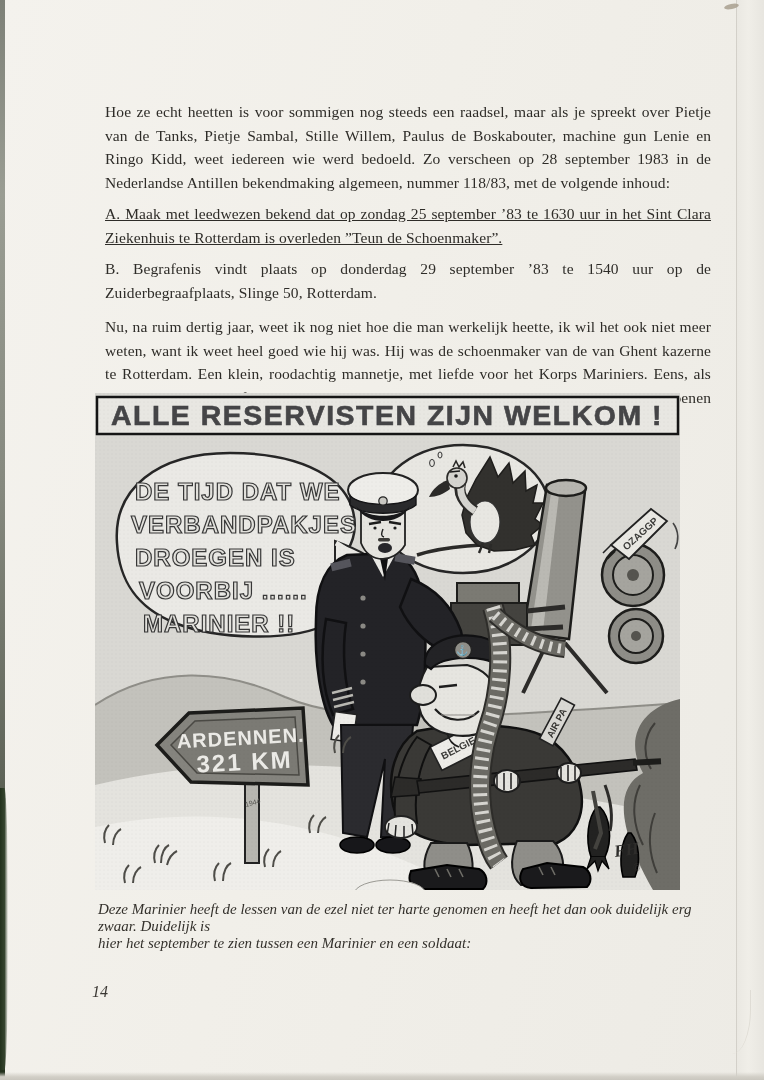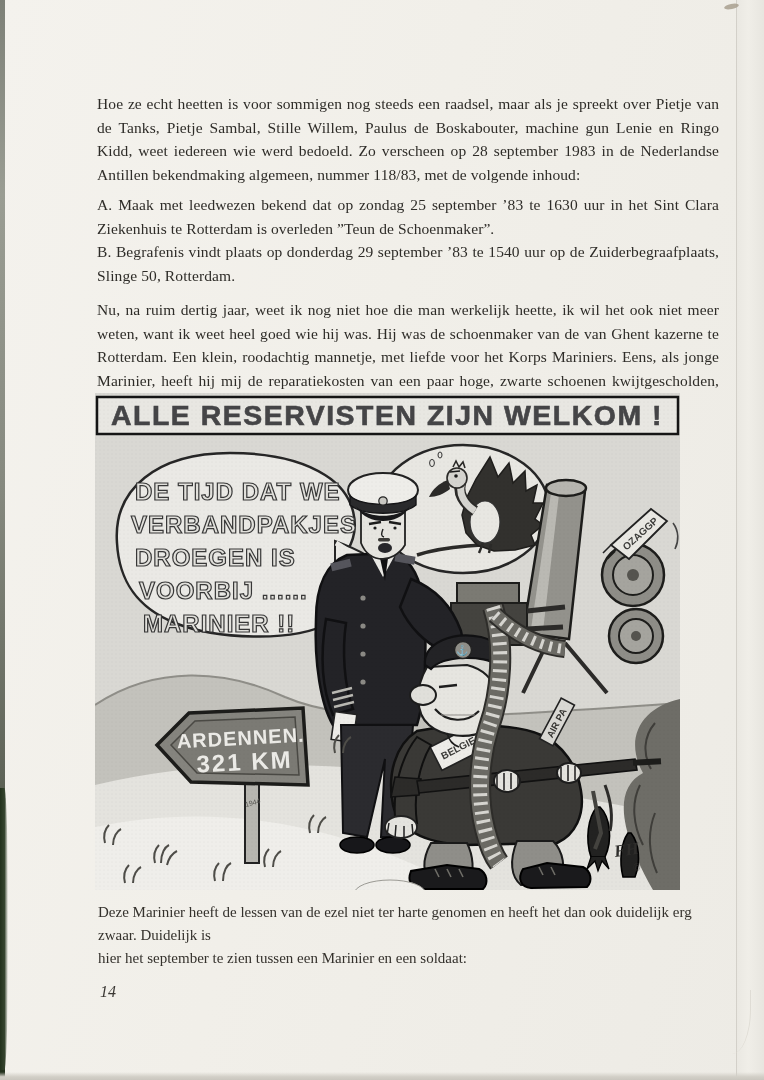--- a/index.html
+++ b/index.html
@@ -17,30 +17,30 @@
               background:linear-gradient(90deg,#eae8e2 0%,#f0eee8 40%,#e7e5df 100%);}
   .edge-bottom{position:absolute;left:0;bottom:0;width:764px;height:8px;
                background:linear-gradient(180deg,rgba(214,211,203,0),#d2cfc7 60%,#c9c6be);}
   .speck{position:absolute;left:724px;top:4px;width:15px;height:5px;background:#a89f8e;
          border-radius:50%;transform:rotate(-12deg);opacity:.85;}
   .curl-mark{position:absolute;left:724px;top:990px;width:26px;height:64px;
              border-right:1px solid #dcd9d1;border-radius:0 0 70% 0;opacity:.8;}
   
   .bodytext{position:absolute;left:97px;top:92px;width:622px;font-size:15.5px;
             line-height:23.5px;text-align:justify;letter-spacing:.1px;}
-  .bodytext .para{margin:0;}
-  .bodytext .gap-a{margin-top:7px;}
+  .bodytext .para{margin:8px;}
+  .bodytext .gap-a{margin-top:7px;text-decoration:underline;}
   .bodytext .gap-b{margin-top:11px;}
   
   .cartoon{position:absolute;left:95px;top:393px;width:585px;height:497px;}
   .cartoon svg{display:block;}
   
   .caption{position:absolute;left:98px;top:901px;width:612px;font-size:15px;
-           line-height:23px;color:#34312c;}
-  .pagenum{position:absolute;left:100px;top:983px;font-size:16px;font-style:italic;color:#3a3733;}
+           line-height:17px;font-style:italic;color:#34312c;}
+  .pagenum{position:absolute;left:92px;top:983px;font-size:16px;font-style:italic;color:#3a3733;}
   .sans{font-family:"Liberation Sans",sans-serif;}
 </style>
 </head>
 <body>
 
 <div class="scan">
 
   <div class="spine"></div>
   <div class="spine-blob"></div>
   <div class="edge-right"></div>

